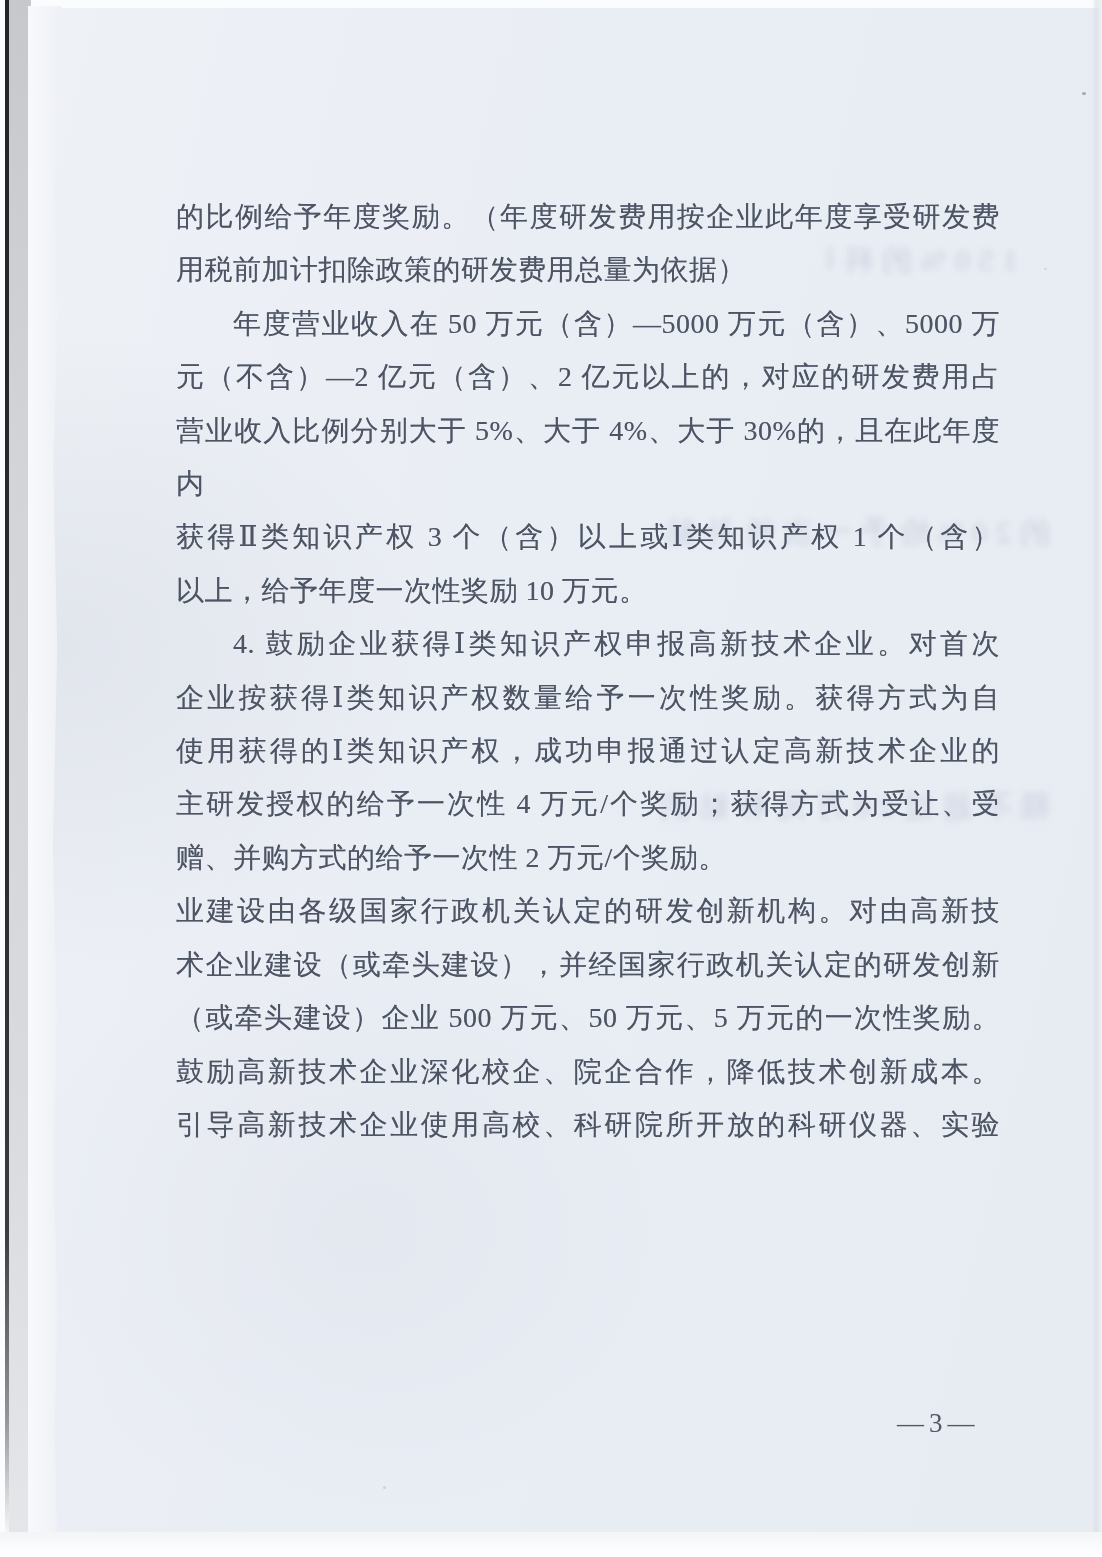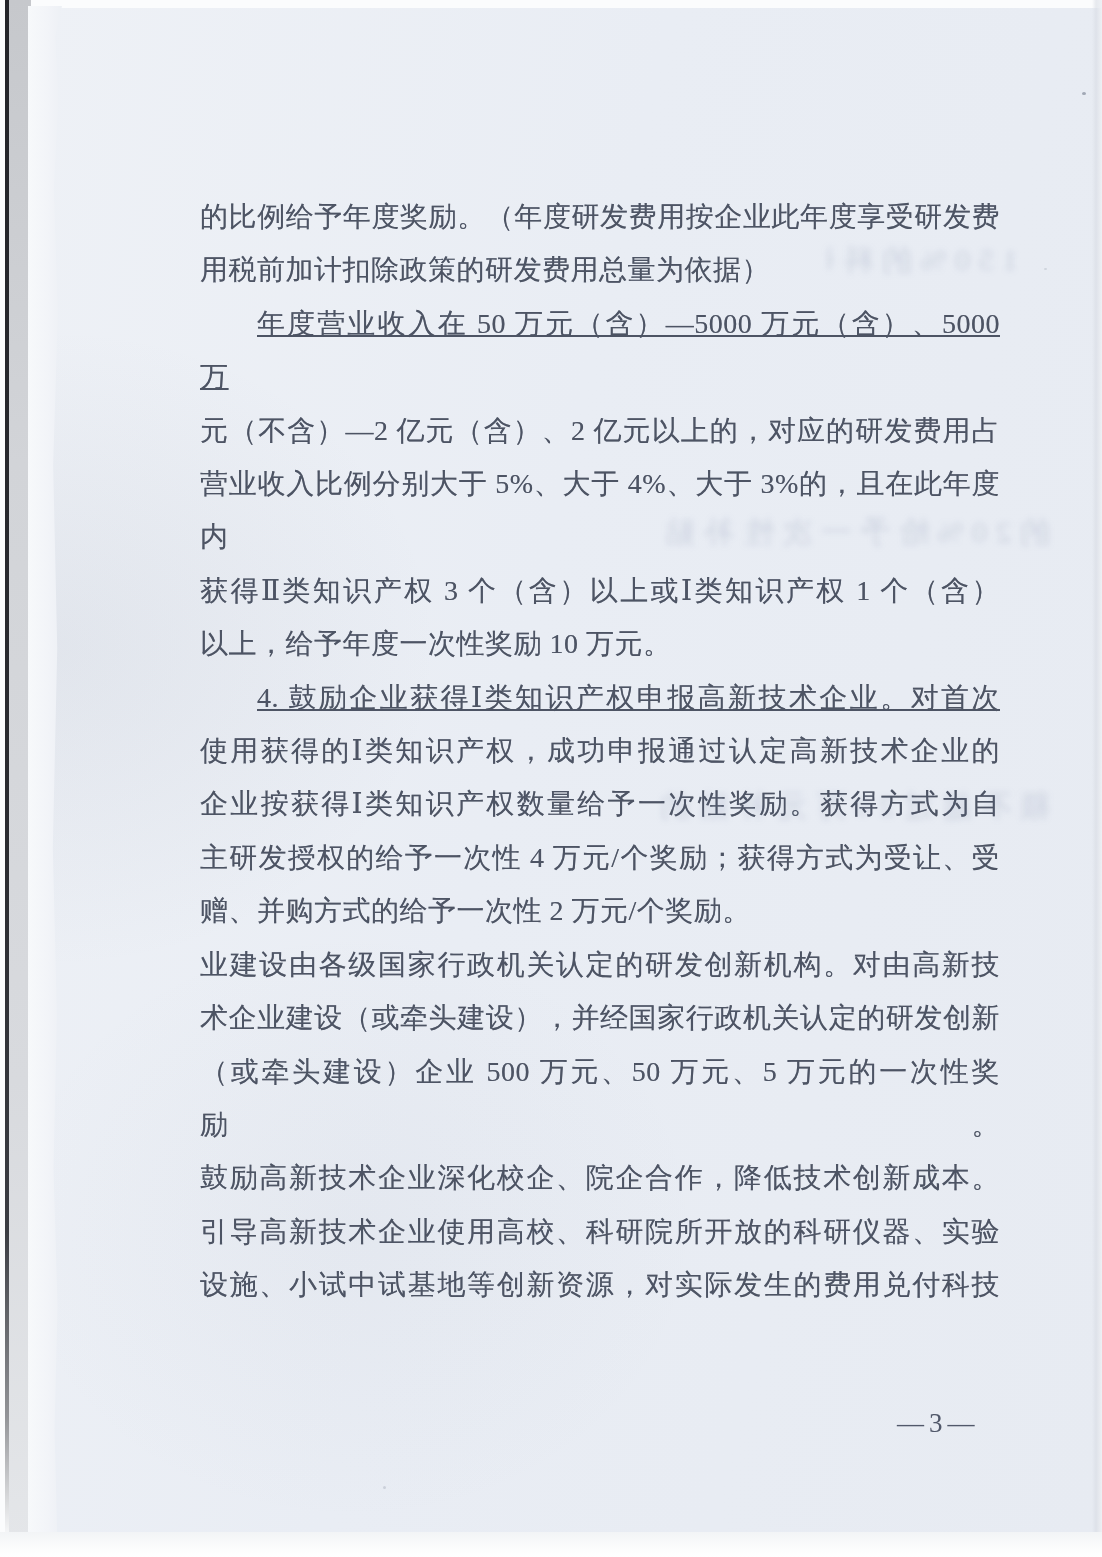--- a/index.html
+++ b/index.html
@@ -81,27 +81,27 @@
     position: absolute;
     left: 176px;
     top: 190px;
     width: 824px;
     font-size: 28px;
     line-height: 53.4px;
     color: #4d5464;
     letter-spacing: 0.5px;
     text-shadow: 0 0 0.6px rgba(77,84,100,0.55);
   }
-  .doc-text .line { min-height: 53.4px; margin-left: 24px; }
+  .doc-text .line { min-height: 53.4px; }
   .doc-text .line.fill {
     text-align: justify;
     text-align-last: justify;
     text-justify: inter-character;
   }
-  .doc-text .line.indent { text-indent: 57px; text-decoration: underline; }
+  .doc-text .line.indent { text-indent: 57px; }
   
   .ghost {
     position: absolute;
     transform: scaleX(-1);
     filter: blur(3px);
     color: rgba(96,112,148,0.20);
     font-size: 30px;
     letter-spacing: 9px;
     white-space: nowrap;
     overflow: hidden;
@@ -133,34 +133,33 @@
   <div class="binding-line"></div>
   <div class="torn-edge"></div>
   <div class="right-edge"></div>
   <div class="bottom-strip"></div>
 
   <div class="doc-text">
       <div class="line fill">的比例给予年度奖励。（年度研发费用按企业此年度享受研发费</div>
       <div class="line">用税前加计扣除政策的研发费用总量为依据）</div>
       <div class="line indent fill">年度营业收入在 50 万元（含）—5000 万元（含）、5000 万</div>
       <div class="line fill">元（不含）—2 亿元（含）、2 亿元以上的，对应的研发费用占</div>
-      <div class="line fill">营业收入比例分别大于 5%、大于 4%、大于 3%的，且在此年度内</div>
+      <div class="line fill">营业收入比例分别大于 5%、大于 4%、大于 30%的，且在此年度内</div>
       <div class="line fill">获得Ⅱ类知识产权 3 个（含）以上或Ⅰ类知识产权 1 个（含）</div>
       <div class="line">以上，给予年度一次性奖励 10 万元。</div>
       <div class="line indent fill">4. 鼓励企业获得Ⅰ类知识产权申报高新技术企业。对首次</div>
+      <div class="line fill">企业按获得Ⅰ类知识产权数量给予一次性奖励。获得方式为自</div>
       <div class="line fill">使用获得的Ⅰ类知识产权，成功申报通过认定高新技术企业的</div>
-      <div class="line fill">企业按获得Ⅰ类知识产权数量给予一次性奖励。获得方式为自</div>
       <div class="line fill">主研发授权的给予一次性 4 万元/个奖励；获得方式为受让、受</div>
       <div class="line">赠、并购方式的给予一次性 2 万元/个奖励。</div>
       <div class="line fill">业建设由各级国家行政机关认定的研发创新机构。对由高新技</div>
       <div class="line fill">术企业建设（或牵头建设），并经国家行政机关认定的研发创新</div>
       <div class="line fill">（或牵头建设）企业 500 万元、50 万元、5 万元的一次性奖励。</div>
       <div class="line fill">鼓励高新技术企业深化校企、院企合作，降低技术创新成本。</div>
       <div class="line fill">引导高新技术企业使用高校、科研院所开放的科研仪器、实验</div>
-      <div class="line fill">设施、小试中试基地等创新资源，对实际发生的费用兑付科技</div>
     </div>
 
   <div class="page-number">—3—</div>
 
   <div class="speck s1"></div>
   <div class="speck s2"></div>
   <div class="speck s3"></div>
 <div class="ghost" style="left: 828px; top: 240px; width: 190px;">150%的科研</div>
     <div class="ghost" style="left: 660px; top: 512px; width: 390px;">的20%给予一次性补贴</div>
     <div class="ghost" style="left: 655px; top: 786px; width: 395px;">额不超过20万元补贴的</div>

